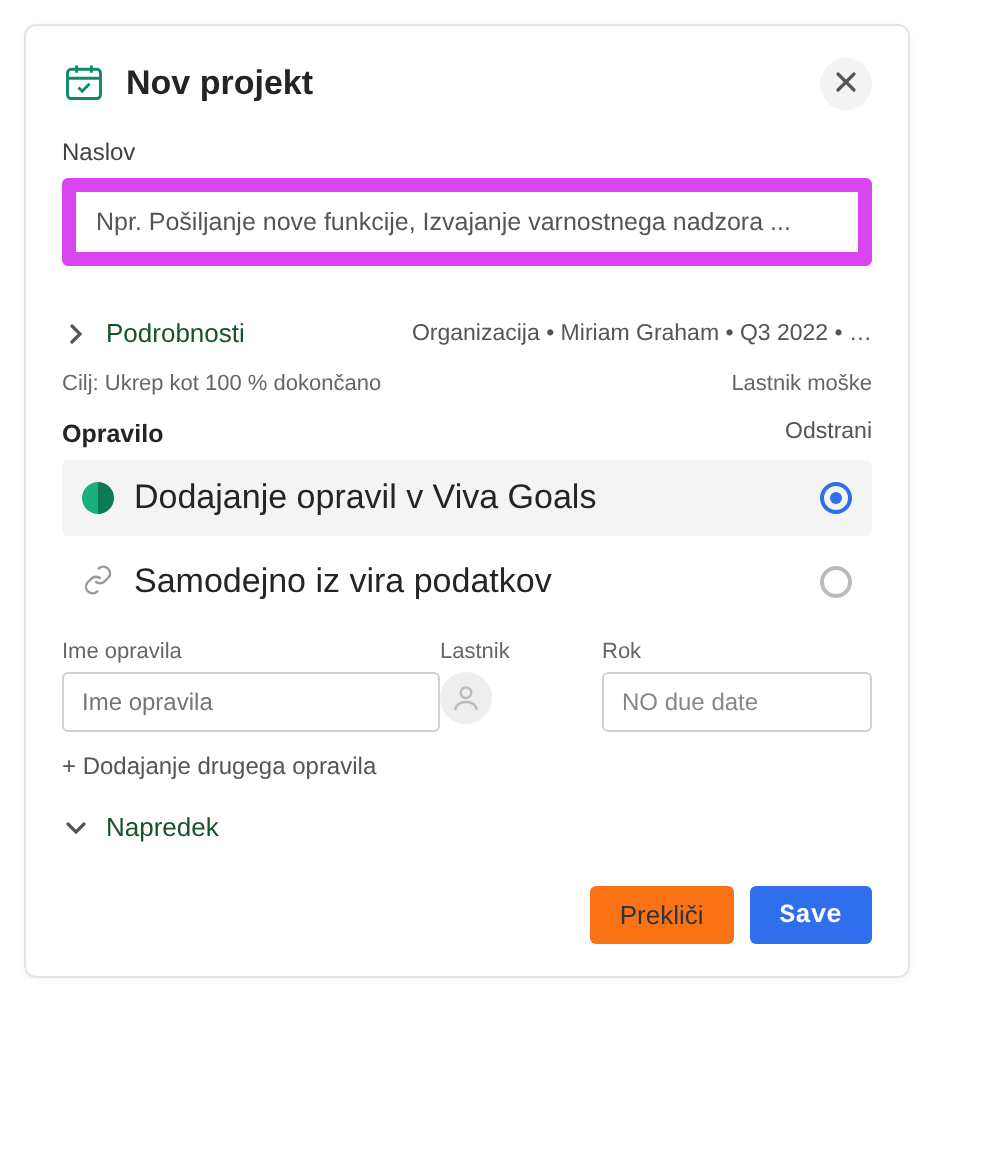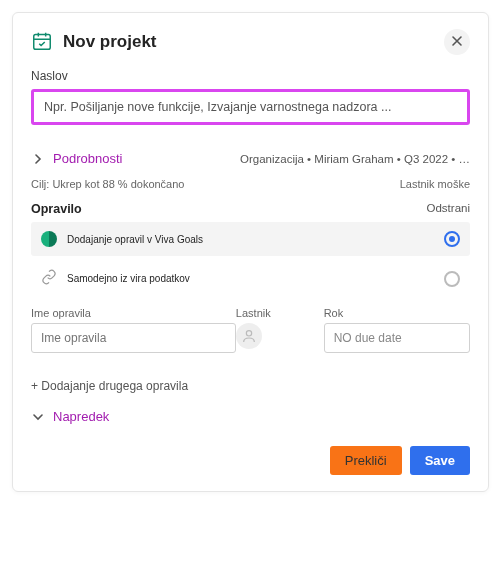--- a/index.html
+++ b/index.html
@@ -7,21 +7,21 @@
       font-family: "Segoe UI", -apple-system, sans-serif;
       background: #fff;
       padding: 12px;
       font-size: 13px;
       color: #242424;
     }
     .panel {
       border: 1px solid #e5e5e5;
       border-radius: 6px;
       padding: 16px 18px;
-      width: 477px;
+      width: 443px;
       box-shadow: 0 1px 4px rgba(0,0,0,0.04);
     }
     .header {
       display: flex;
       align-items: center;
       gap: 10px;
       margin-bottom: 14px;
     }
     .header h1 {
       font-size: 17px;
@@ -38,35 +38,35 @@
       color: #555;
       font-size: 14px;
     }
     .label {
       font-size: 12px;
       color: #424242;
       margin-bottom: 6px;
     }
     .title-input {
       width: 100%;
-      border: 3px solid #d946ef;
+      border: 7px solid #d946ef;
       border-radius: 3px;
       padding: 8px 10px;
       font-size: 12.5px;
       color: #242424;
       margin-bottom: 14px;
     }
     .title-input::placeholder { color: #555; }
     .section-row {
       display: flex;
       align-items: center;
       gap: 8px;
       margin: 12px 0;
     }
-    .section-title { font-size: 13px; color: #a21caf; flex: 1; }
+    .section-title { font-size: 13px; color: #14532d; flex: 1; }
     .chevron {
       width: 14px; height: 14px;
       display: inline-flex; align-items:center; justify-content:center;
       color: #555;
     }
     .meta {
       font-size: 11.5px;
       color: #555;
     }
     .subtext {
@@ -86,21 +86,21 @@
     .option-row {
       display: flex;
       align-items: center;
       gap: 10px;
       padding: 9px 10px;
       border-radius: 3px;
       margin-bottom: 4px;
       cursor: pointer;
     }
     .option-row.selected { background: #f4f4f4; }
-    .option-row .txt { flex: 1; font-size: 10px; }
+    .option-row .txt { flex: 1; font-size: 17px; }
     .radio {
       width: 16px; height: 16px; border-radius: 50%;
       border: 2px solid #bbb;
     }
     .radio.on { border-color: #2f6fed; position: relative; }
     .radio.on::after {
       content: ""; position: absolute; inset: 3px;
       border-radius: 50%; background: #2f6fed;
     }
     .icon-wedge {
@@ -128,38 +128,38 @@
     }
     .field-box.ph { color: #888; }
     .avatar-circle {
       width: 26px; height: 26px; border-radius: 50%;
       background: #eee; display: flex; align-items:center; justify-content:center;
       color: #aaa;
     }
     .add-another {
       font-size: 12px;
       color: #555;
-      margin-top: 26px;
+      margin-top: 10px;
       cursor: pointer;
     }
     .footer {
       display: flex;
       justify-content: flex-end;
       gap: 8px;
       margin-top: 22px;
     }
     .btn {
       padding: 7px 15px;
       font-size: 13px;
       border: none;
       border-radius: 3px;
       cursor: pointer;
     }
     .btn-secondary { background: #f97316; color: #333; }
-    .btn-primary { background: #2f6fed; color: #fff; font-weight: 600; }
+    .btn-primary { background: #2f6fed; color: #fff; font-weight: 600; font-family: Liberation Mono, monospace; }
   </style>
 </head>
 <body>
 
 <div class="panel">
 
   <div class="header">
     <span>
       <svg width="22" height="22" viewBox="0 0 24 24" fill="none" stroke="#0f8a6d" stroke-width="1.6">
         <rect x="3" y="5" width="18" height="16" rx="2"></rect>
@@ -185,21 +185,21 @@
       <svg width="10" height="10" viewBox="0 0 10 10">
           <path d="M3 1l4 4-4 4" stroke="#555" stroke-width="1.6" fill="none" stroke-linecap="round"></path>
         </svg>
     </span>
     <span class="section-title">Podrobnosti</span>
     <span class="meta">Organizacija  •  Miriam Graham  •  Q3 2022  •  …</span>
   </div>
 
 
   <div class="subtext">
-    <span>Cilj: Ukrep kot 88 % dokončano</span>
+    <span>Cilj: Ukrep kot 100 % dokončano</span>
     <span>Lastnik moške</span>
   </div>
 
   <div class="task-header">
     <span class="lab">Opravilo</span>
     <span class="rem">Odstrani</span>
   </div>
 
   <div class="option-row selected">
     <span class="icon-wedge"></span>

